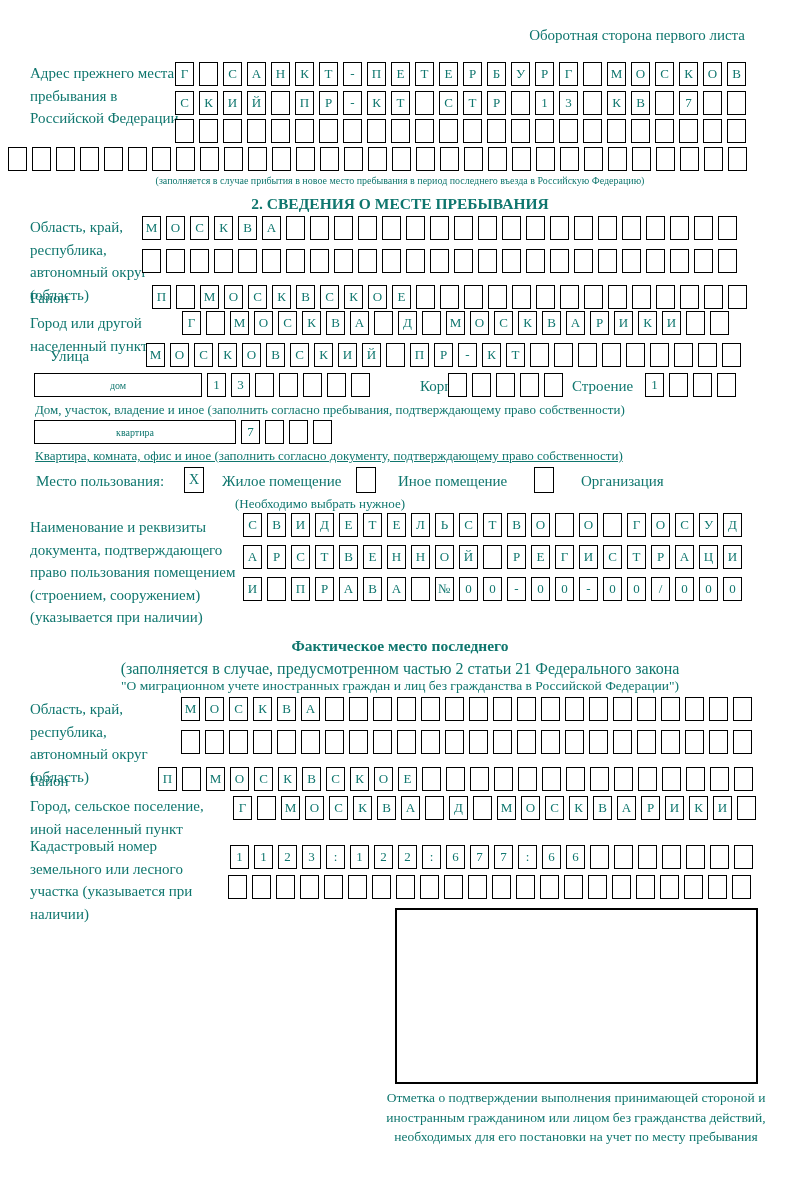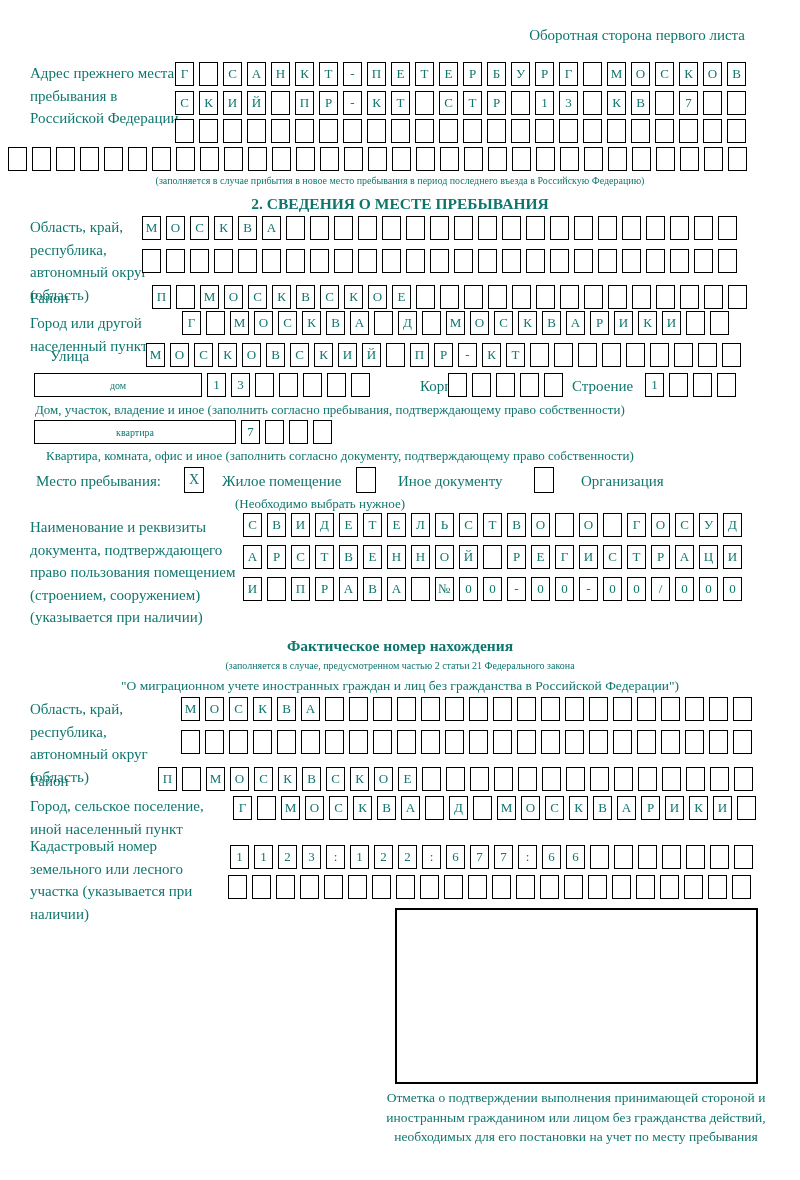--- a/index.html
+++ b/index.html
@@ -322,27 +322,27 @@
     </div>
   <div class="abs small" style="top:402px; left:35px;">Дом, участок, владение и иное (заполнить согласно пребывания, подтверждающему право собственности)</div>
 
   <div class="namebox" style="top:420px; left:34px; width:202px;">квартира</div>
   <div class="cellrow" style="top:420px; left:241px;">
       <span class="cell">7</span>
       <span class="cell"></span>
       <span class="cell"></span>
       <span class="cell"></span>
     </div>
-  <div class="abs small" style="top:448px; left:46px;">Квартира, комната, офис и иное (заполнить согласно документу, подтверждающему право собственности)</div>
-
-  <div class="abs lbl" style="top:470px; left:36px;">Место пребывания:</div>
+  <div class="abs small" style="top:448px; left:35px;text-decoration:underline;">Квартира, комната, офис и иное (заполнить согласно документу, подтверждающему право собственности)</div>
+
+  <div class="abs lbl" style="top:470px; left:36px;">Место пользования:</div>
   <span class="chk" style="top:467px; left:184px;">X</span>
   <div class="abs lbl" style="top:470px; left:222px;">Жилое помещение</div>
   <span class="chk" style="top:467px; left:356px;"></span>
-  <div class="abs lbl" style="top:470px; left:398px;">Иное документу</div>
+  <div class="abs lbl" style="top:470px; left:398px;">Иное помещение</div>
   <span class="chk" style="top:467px; left:534px;"></span>
   <div class="abs lbl" style="top:470px; left:581px;">Организация</div>
   <div class="abs small center" style="top:496px; left:160px; width:320px;">(Необходимо выбрать нужное)</div>
 
   <div class="abs lbl" style="top:516px; left:30px; width:207px;">Наименование и реквизиты документа, подтверждающего право пользования помещением (строением, сооружением) (указывается при наличии)</div>
   <div class="cellrow" style="top:513px; left:243px;">
       <span class="cell">С</span>
       <span class="cell">В</span>
       <span class="cell">И</span>
       <span class="cell">Д</span>
@@ -404,22 +404,22 @@
       <span class="cell">0</span>
       <span class="cell">-</span>
       <span class="cell">0</span>
       <span class="cell">0</span>
       <span class="cell">/</span>
       <span class="cell">0</span>
       <span class="cell">0</span>
       <span class="cell">0</span>
     </div>
 
-  <div class="abs title center" style="top:637px; left:0; width:800px;">Фактическое номер нахождения</div>
-  <div class="abs center" style="top:660px; left:0; width:800px; font-size:10px;">(заполняется в случае, предусмотренном частью 2 статьи 21 Федерального закона</div>
+  <div class="abs title center" style="top:637px; left:0; width:800px;">Фактическое место последнего</div>
+  <div class="abs center" style="top:660px; left:0; width:800px; font-size:16px;">(заполняется в случае, предусмотренном частью 2 статьи 21 Федерального закона</div>
   <div class="abs center" style="top:678px; left:0; width:800px; font-size:13.5px;">"О миграционном учете иностранных граждан и лиц без гражданства в Российской Федерации")</div>
 
   <div class="abs lbl" style="top:698px; left:30px; width:132px;">Область, край, республика, автономный округ (область)</div>
   <div class="cellrow" style="top:697px; left:181px;">
       <span class="cell">М</span>
       <span class="cell">О</span>
       <span class="cell">С</span>
       <span class="cell">К</span>
       <span class="cell">В</span>
       <span class="cell">А</span>

